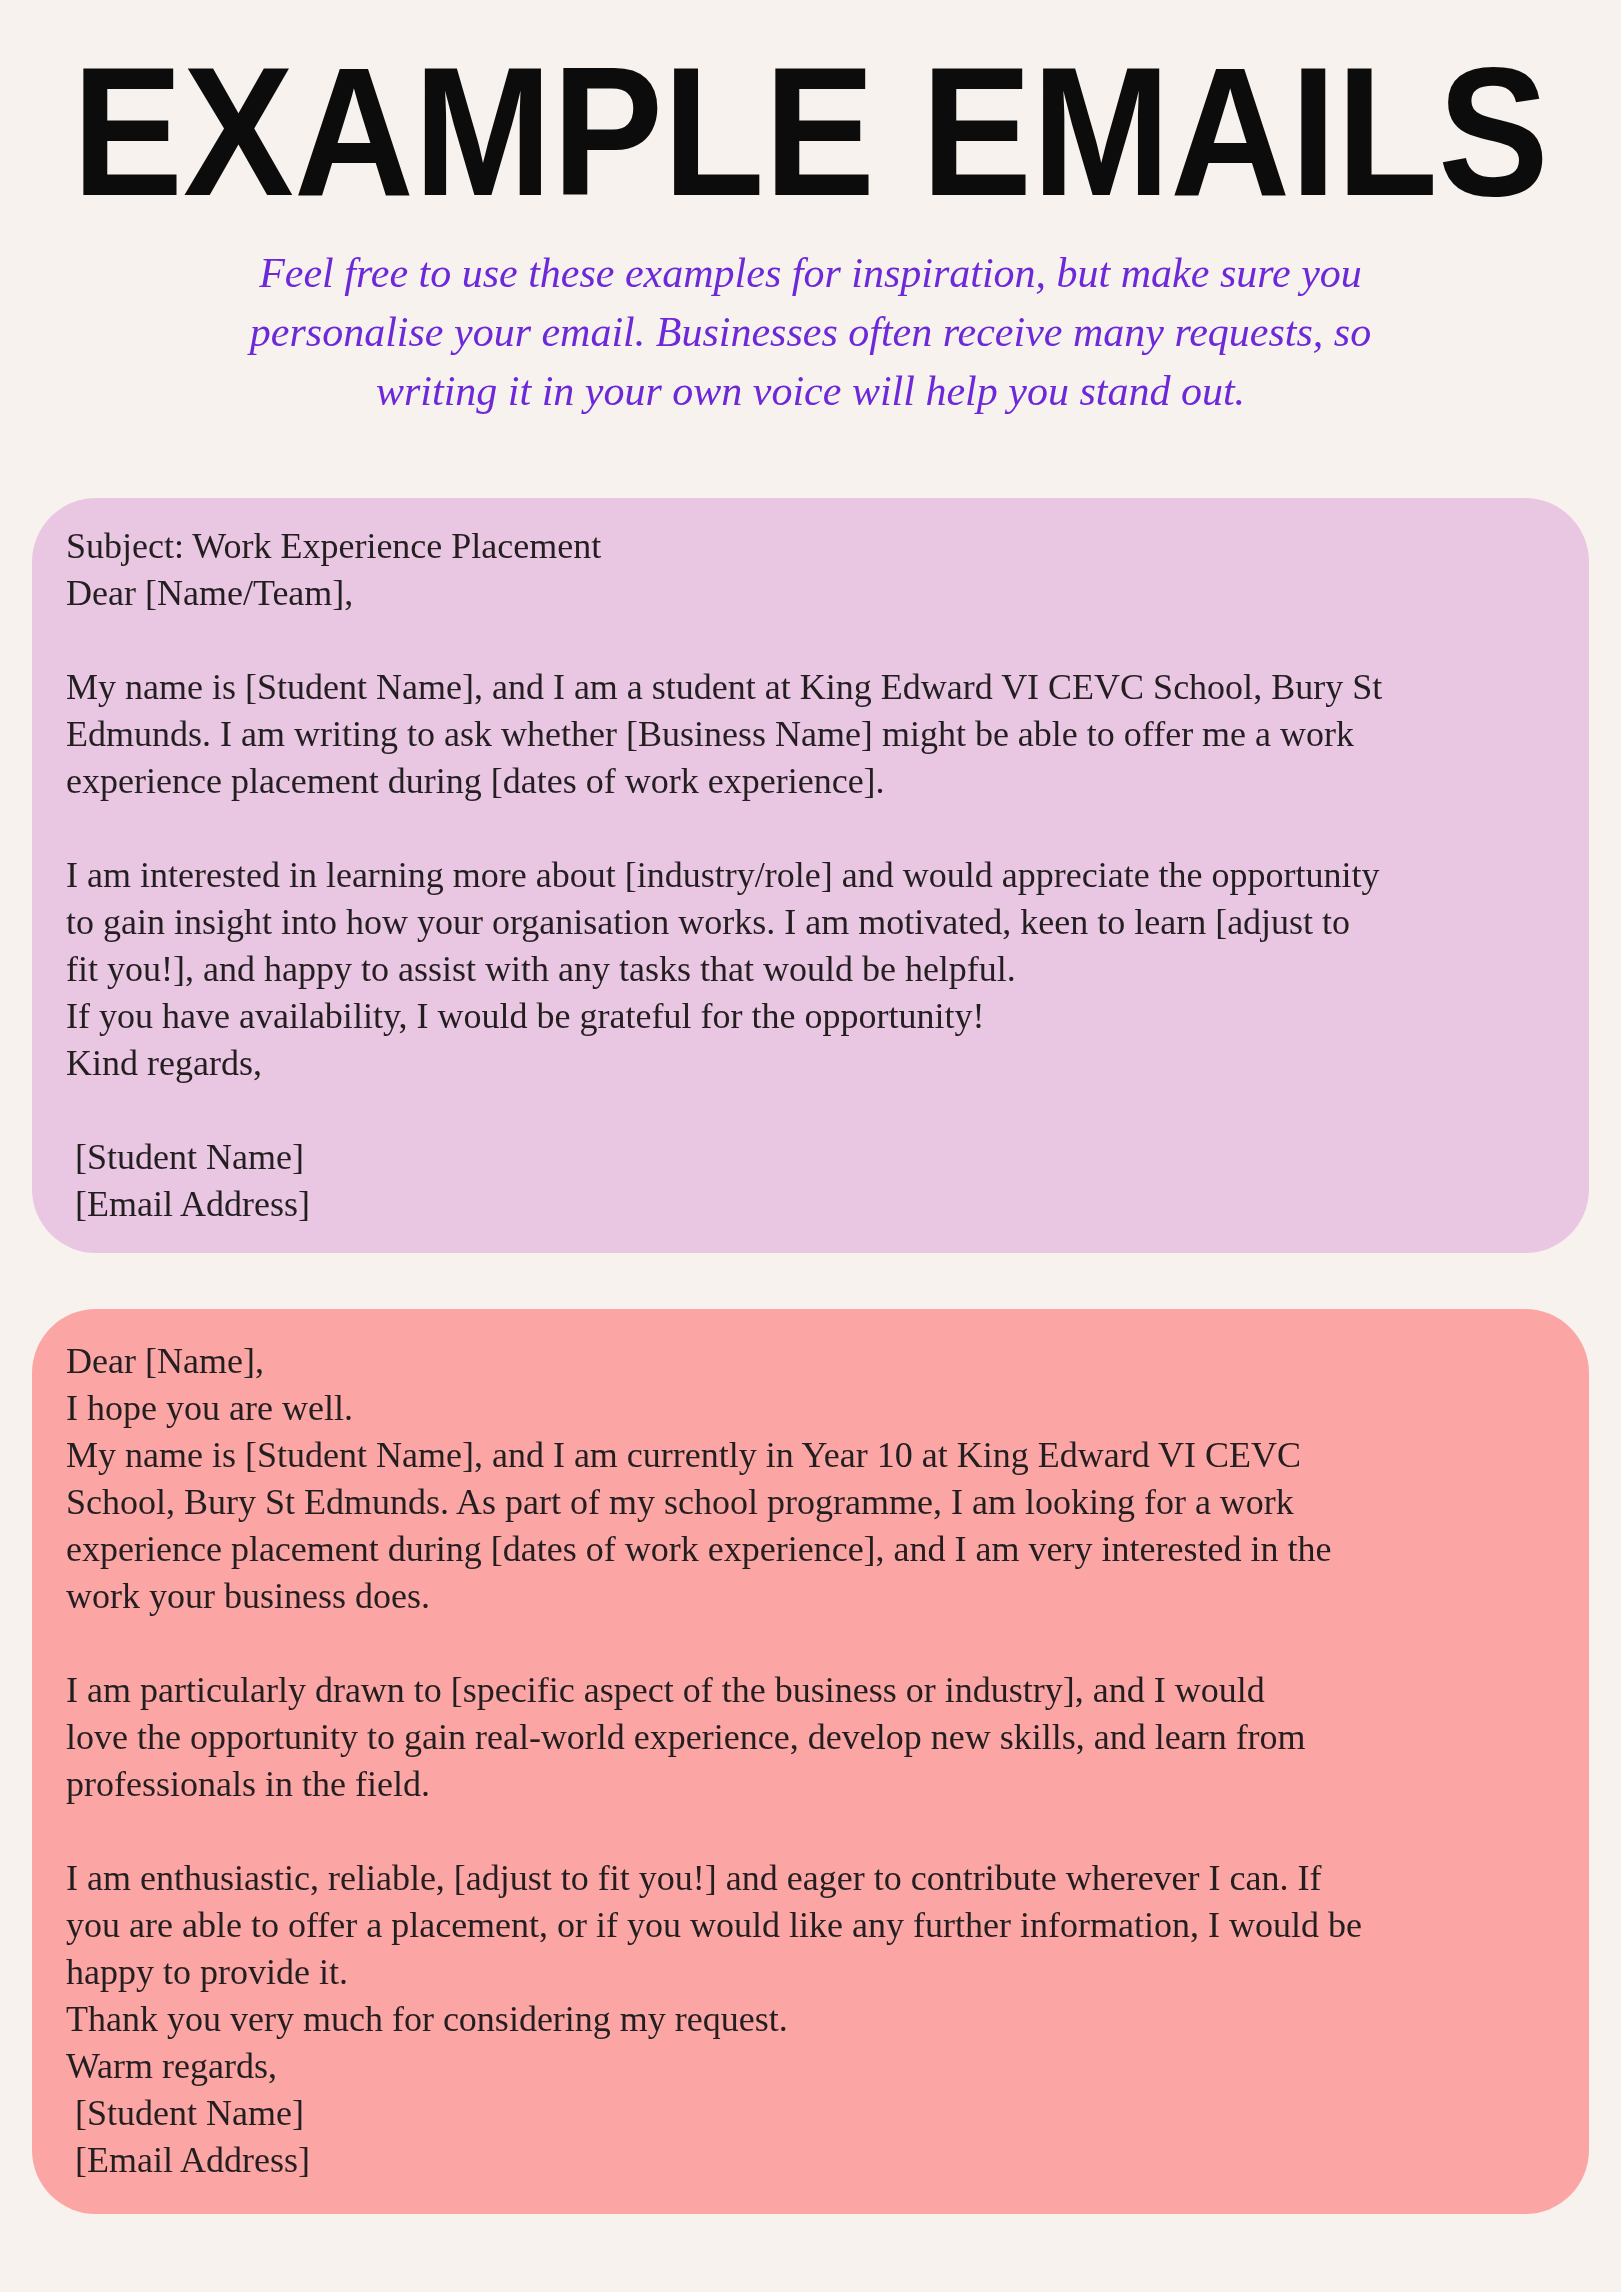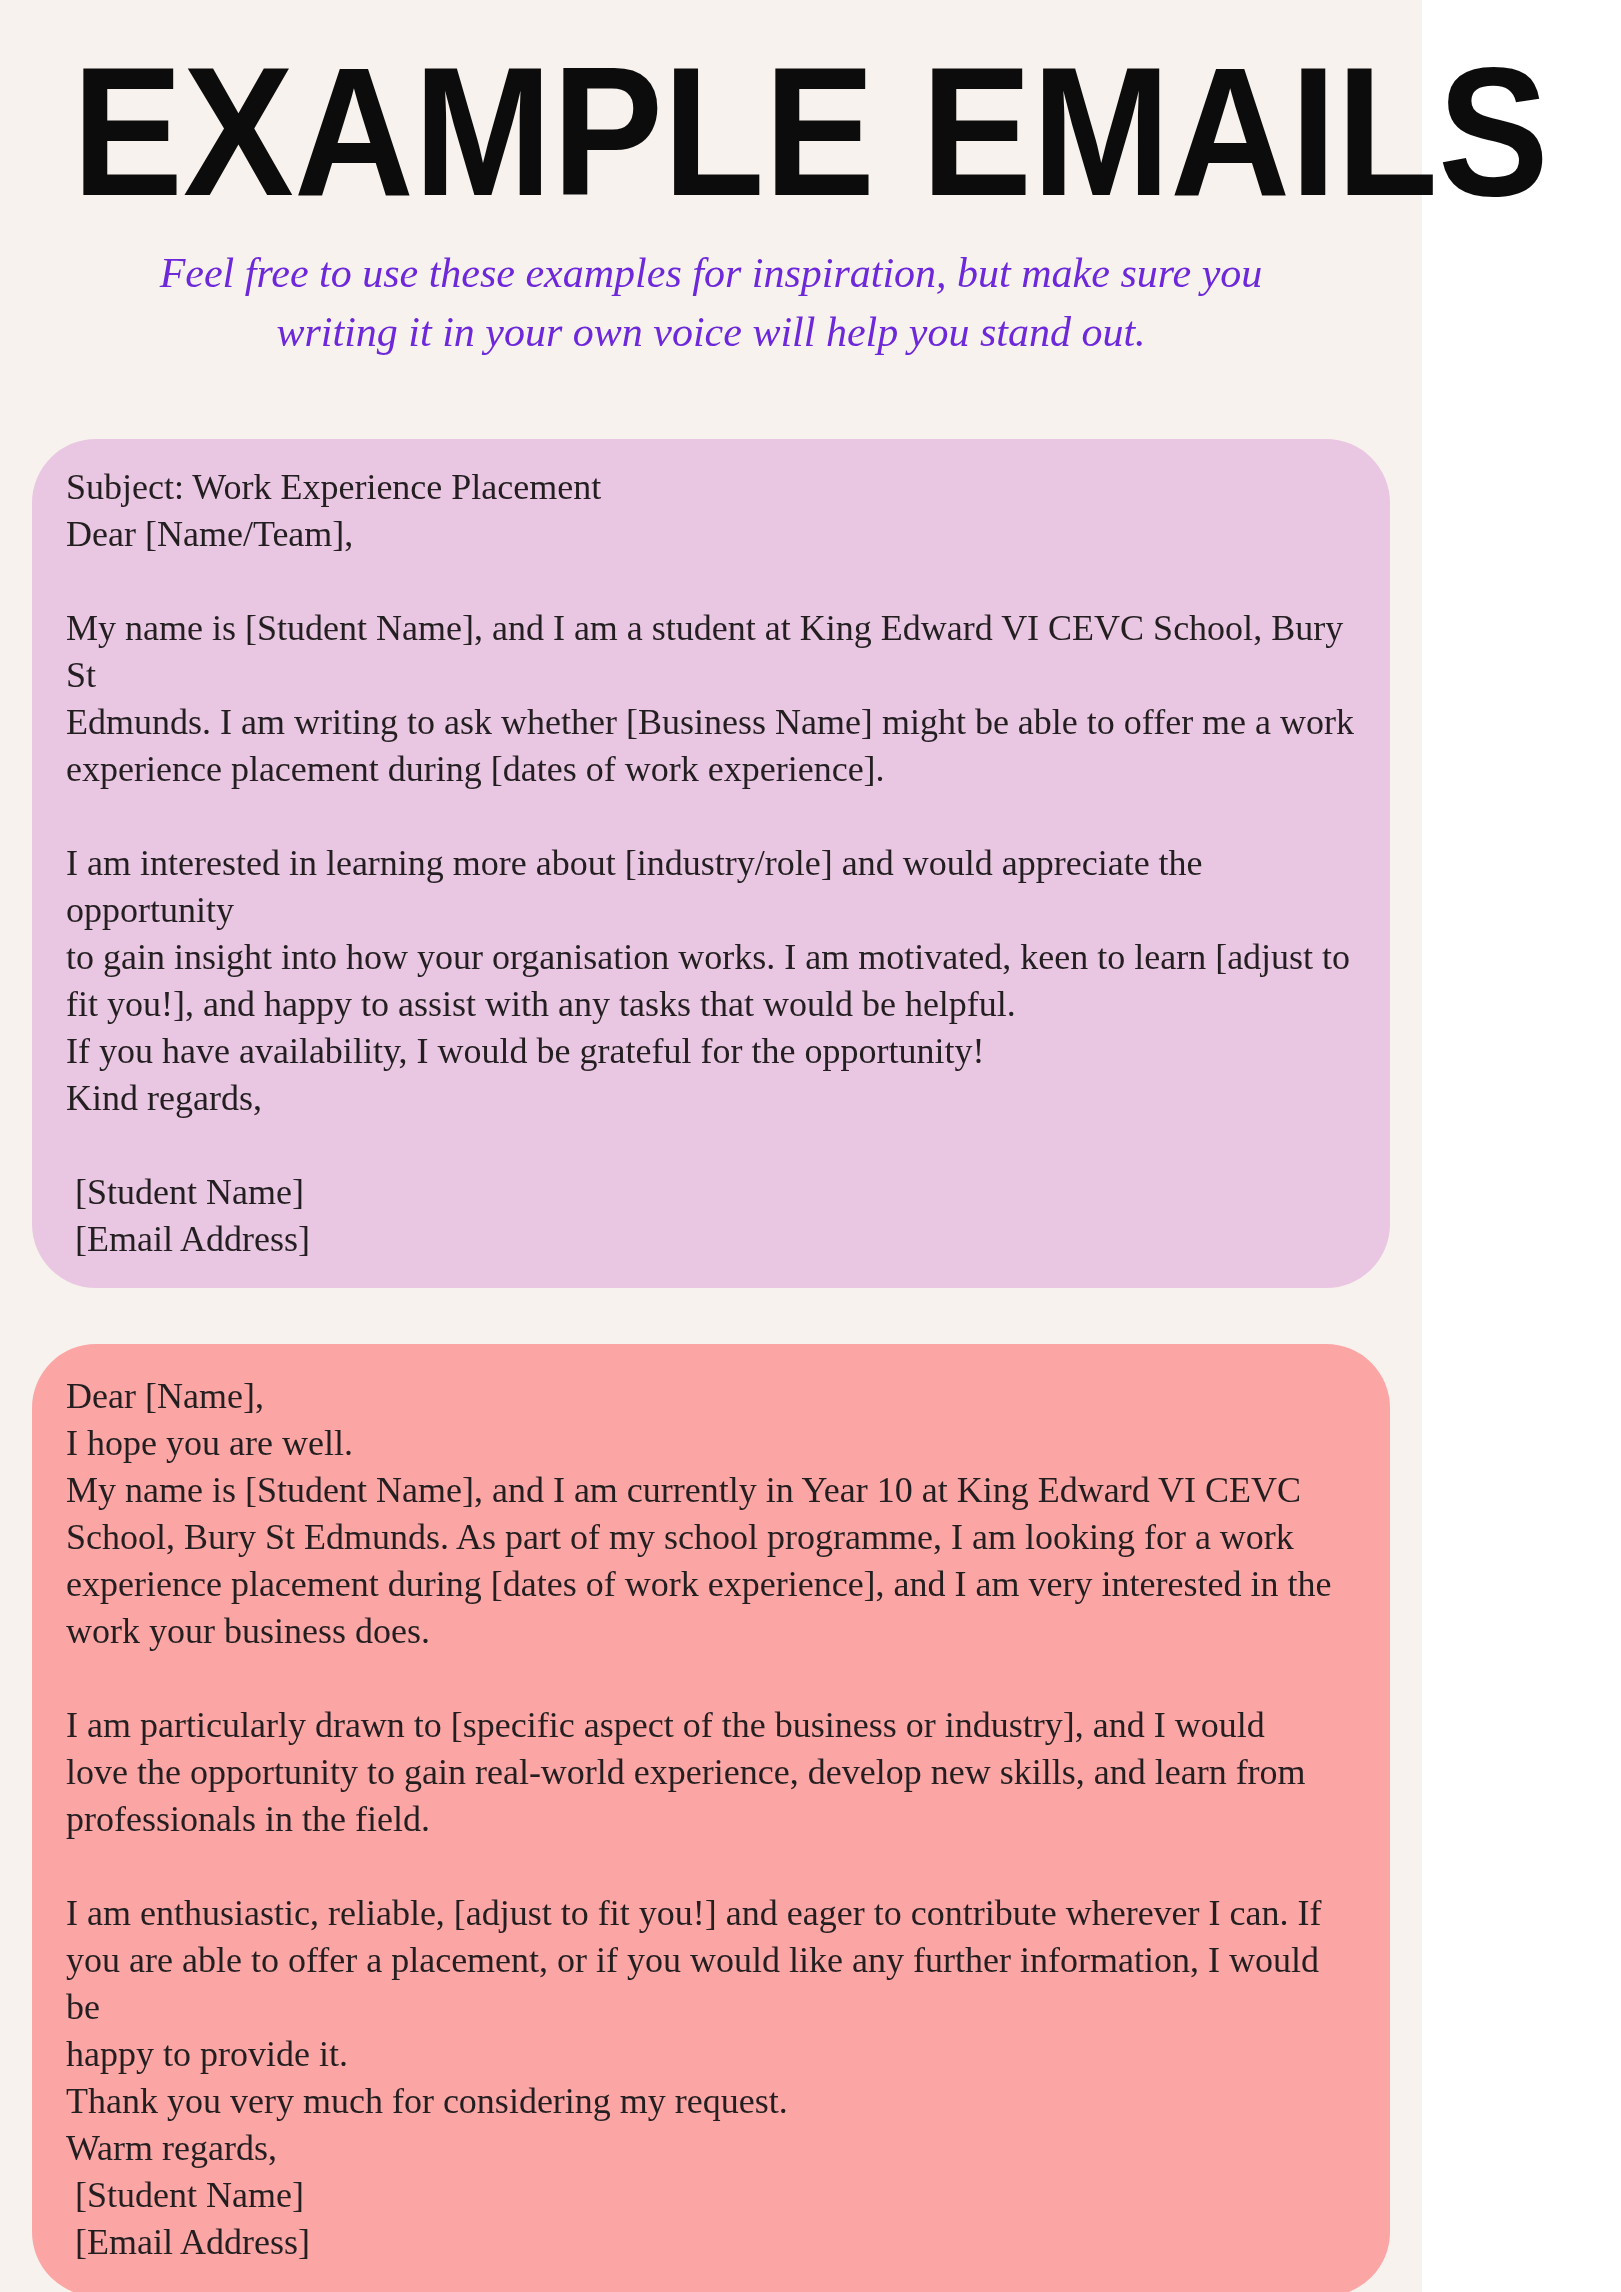--- a/index.html
+++ b/index.html
@@ -4,21 +4,21 @@
 <style>
   html, body { margin: 0; padding: 0; }
   body {
     width: 1621px;
     height: 2293px;
     font-family: "Liberation Serif", "DejaVu Serif", serif;
     color: #231f20;
     overflow: hidden;
   }
   .page {
-    width: 1422px;
+    width: 1621px;
     height: 2293px;
     box-sizing: border-box;
     position: relative;
   }
   .title-wrap {
     padding-top: 27px;
     text-align: center;
   }
   .title-wrap svg { display: block; margin: 0 auto; }
   .title-text {
@@ -54,20 +54,21 @@
 <div class="page" style="background-color: rgb(247, 242, 237);">
 
   <div class="title-wrap">
     <svg width="1621" height="204" viewBox="0 0 1810 228">
       <text class="title-text" x="905" y="188" text-anchor="middle" font-size="205" textLength="1650" lengthAdjust="spacingAndGlyphs">EXAMPLE EMAILS</text>
     </svg>
   </div>
 
   <div class="subtitle">
       <div class="line">Feel free to use these examples for inspiration, but make sure you</div>
+      <div class="line">personalise your email. Businesses often receive many requests, so</div>
       <div class="line">writing it in your own voice will help you stand out.</div>
     </div>
 
   <div class="email-card first" style="background-color: rgb(233, 198, 226);">
       <div class="line"><span>Subject: Work Experience Placement</span></div>
       <div class="line"><span>Dear </span><span class="bold">[Name/Team]</span><span>,</span></div>
       <div class="line">&nbsp;</div>
       <div class="line"><span>My name is </span><span class="bold">[Student Name]</span><span>, and I am a student at King Edward VI CEVC School, Bury St</span></div>
       <div class="line"><span>Edmunds. I am writing to ask whether </span><span class="bold">[Business Name]</span><span> might be able to offer me a work</span></div>
       <div class="line"><span>experience placement during </span><span class="bold">[dates of work experience]</span><span>.</span></div>

